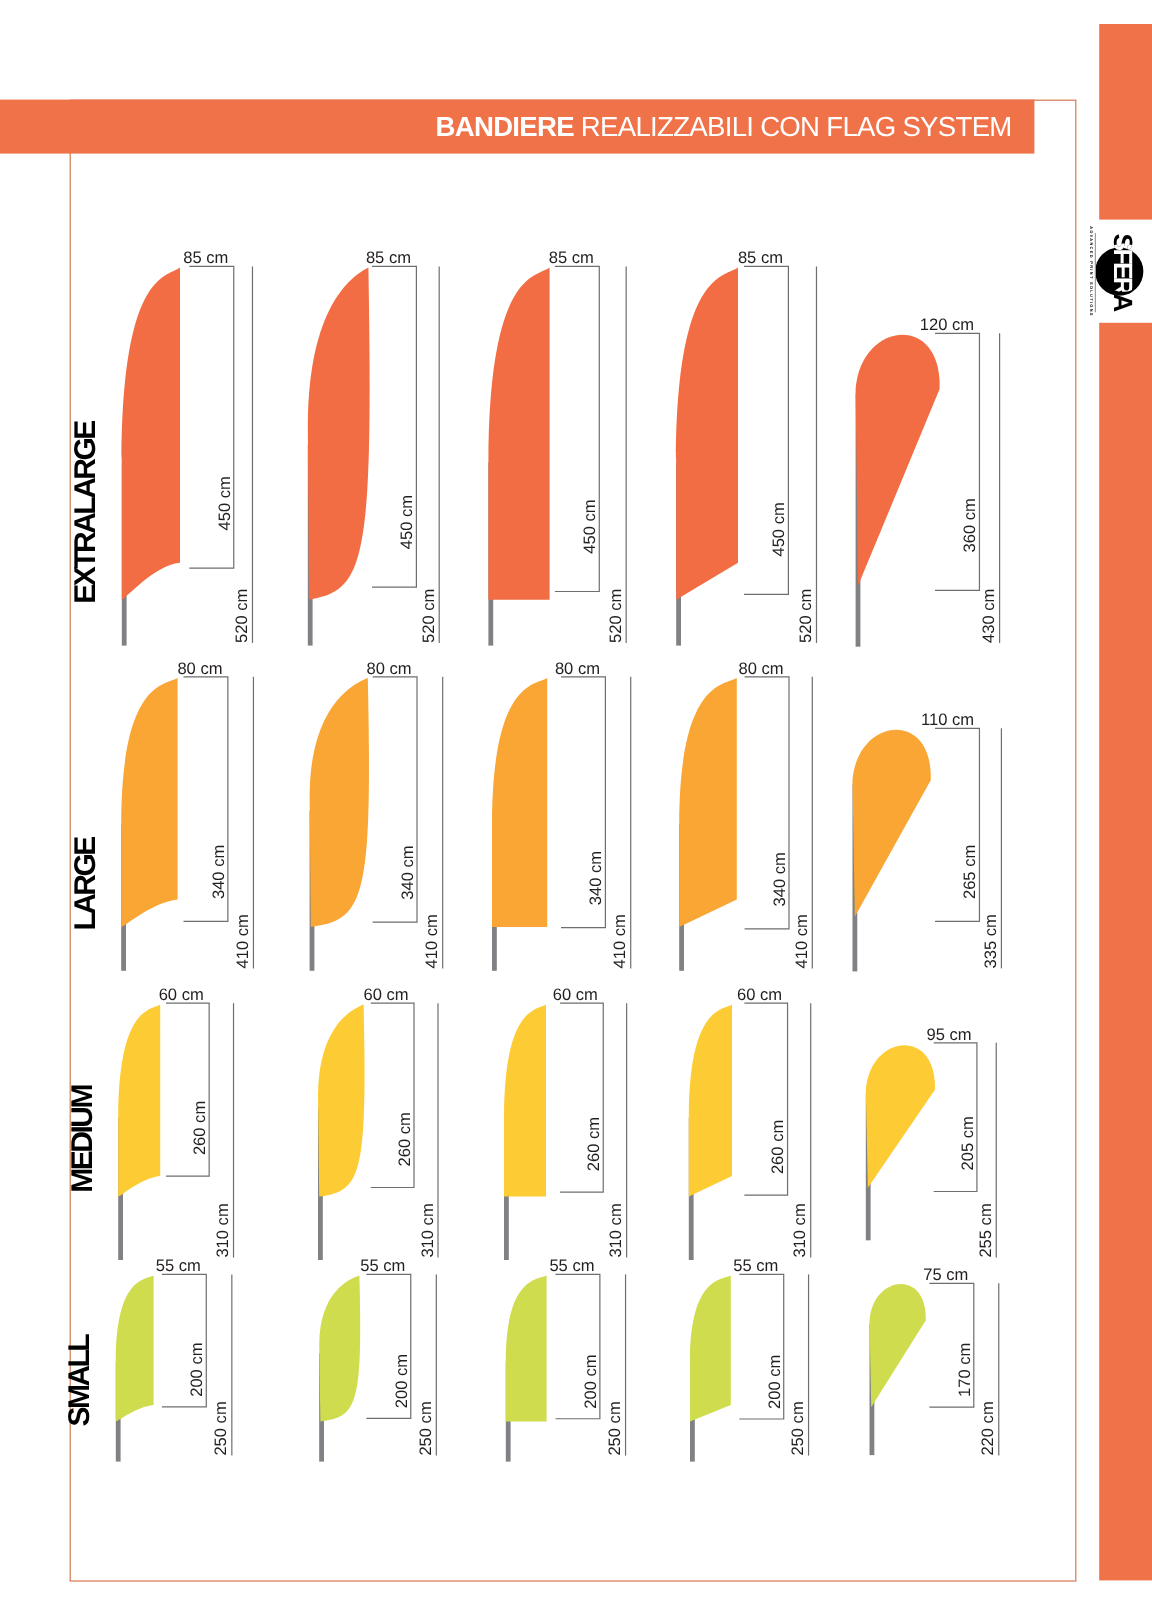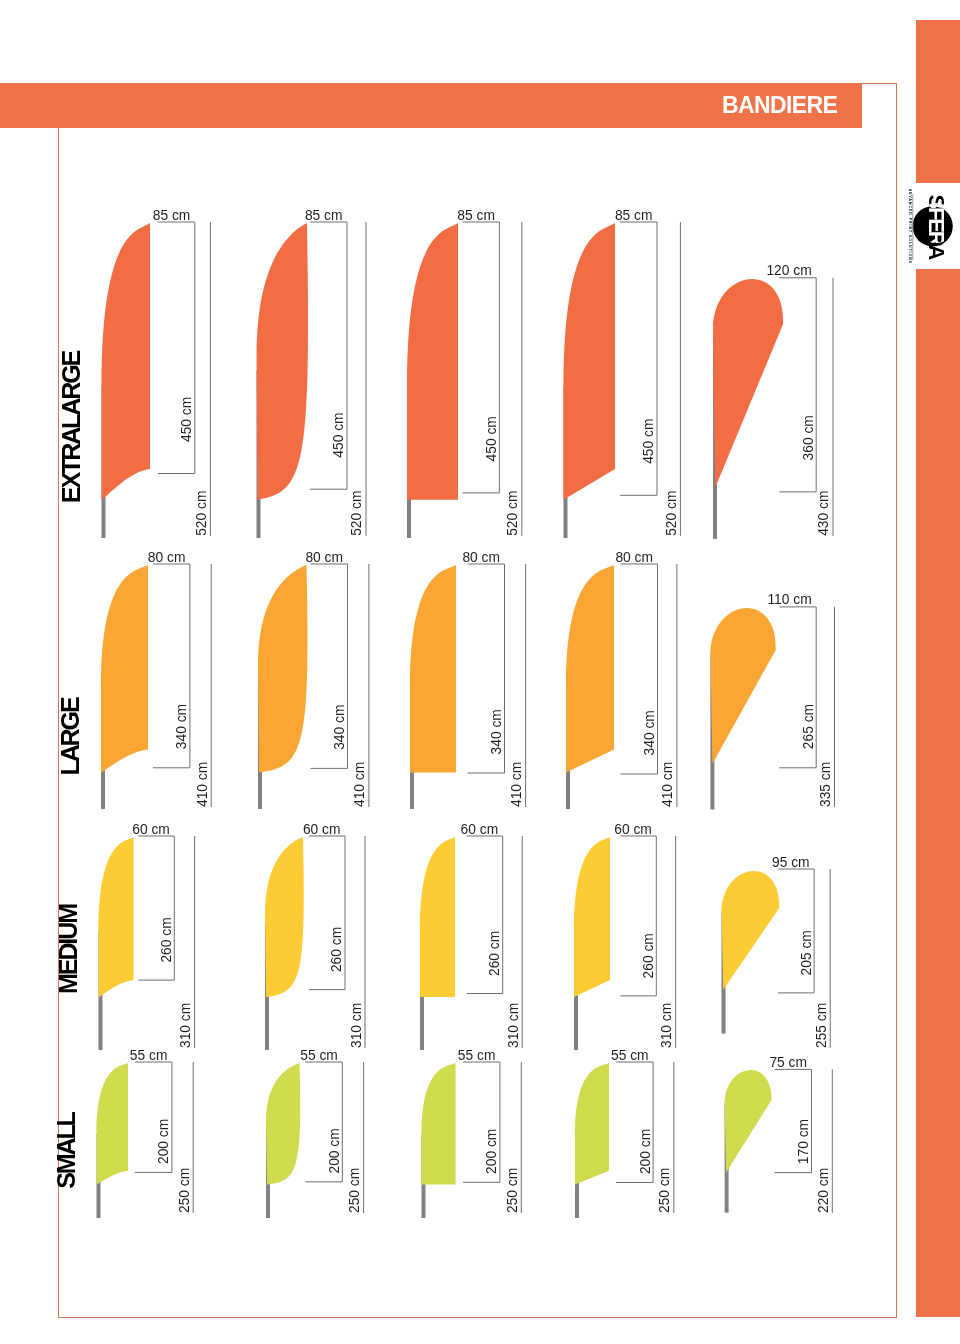--- a/index.html
+++ b/index.html
@@ -39,21 +39,21 @@
 </head>
 <body>
 
 <div id="page">
 
   <div class="abs rbar" id="rbar-top"></div>
   <div class="abs rbar" id="rbar-bot"></div>
 
   <div class="abs" id="frame"></div>
   <div class="abs" id="hdr-band"></div>
-  <div class="abs" id="hdr-title"><b>BANDIERE</b>&nbsp;</div>
+  <div class="abs" id="hdr-title"><b>BANDIERE</b>&nbsp;<i>REALIZZABILI CON FLAG SYSTEM</i></div>
 
   <div class="abs" id="logo">
     <svg viewBox="0 0 55 90" width="55" height="90">
       <defs>
         <mask id="sferamask">
           <rect x="0" y="0" width="55" height="90" fill="#000"></rect>
           <circle cx="27.7" cy="41.3" r="20.1" fill="#fff"></circle>
         </mask>
       </defs>
       <circle cx="27.7" cy="41.3" r="20.1" fill="#000"></circle>

